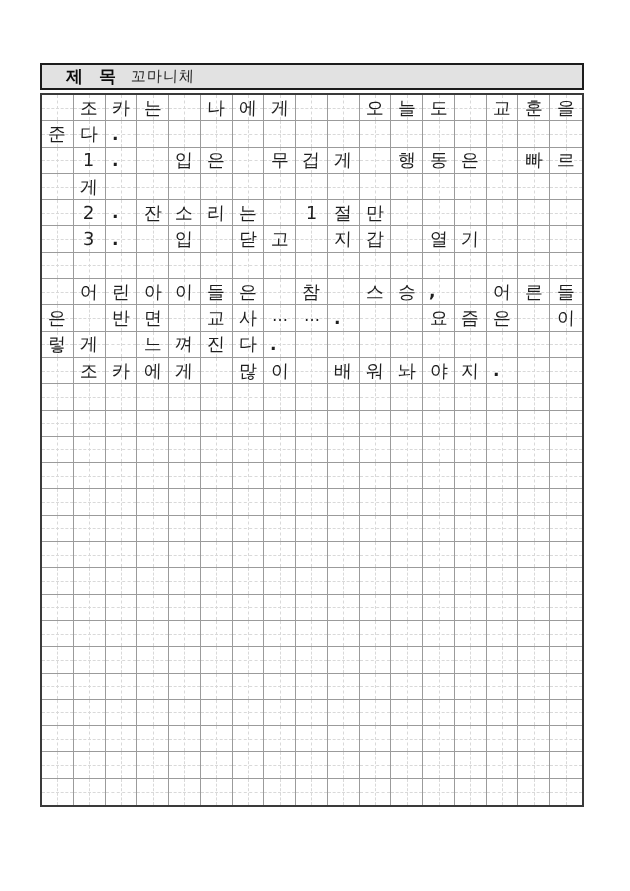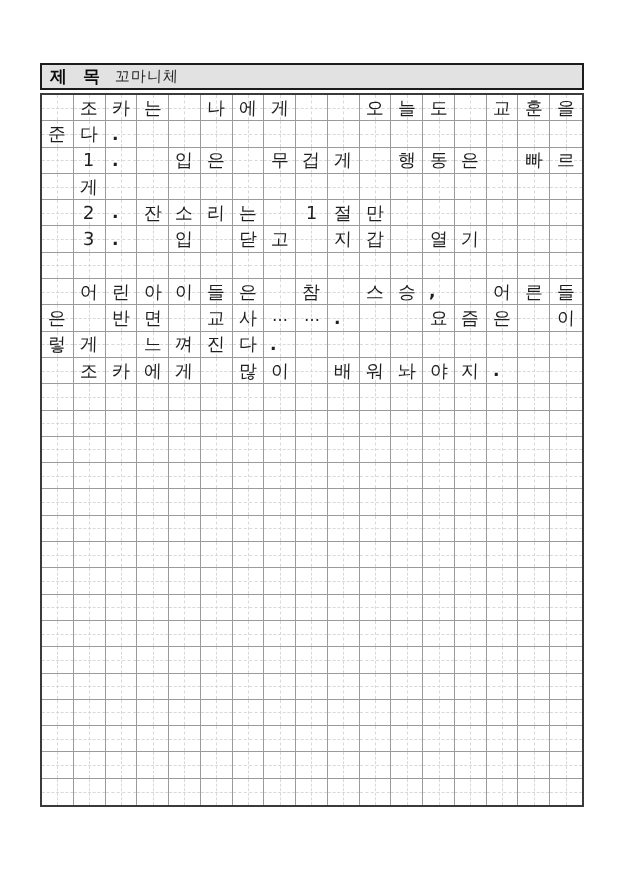--- a/index.html
+++ b/index.html
@@ -27,21 +27,21 @@
     box-sizing: border-box;
     background: var(--title-bg, #e2e2e2);
     border: 2px solid var(--border-dark, #1c1c1c);
     display: flex;
     align-items: center;
   }
   .title-label {
     font-weight: bold;
     font-size: 17px;
     letter-spacing: 5px;
-    padding-left: 8px;
+    padding-left: 24px;
     color: #0c0c0c;
     white-space: pre;
     line-height: 1;
   }
   .title-value {
     font-size: 15px;
     margin-left: 10px;
     color: var(--ink, #1e1e1e);
     letter-spacing: 1px;
     line-height: 1;

